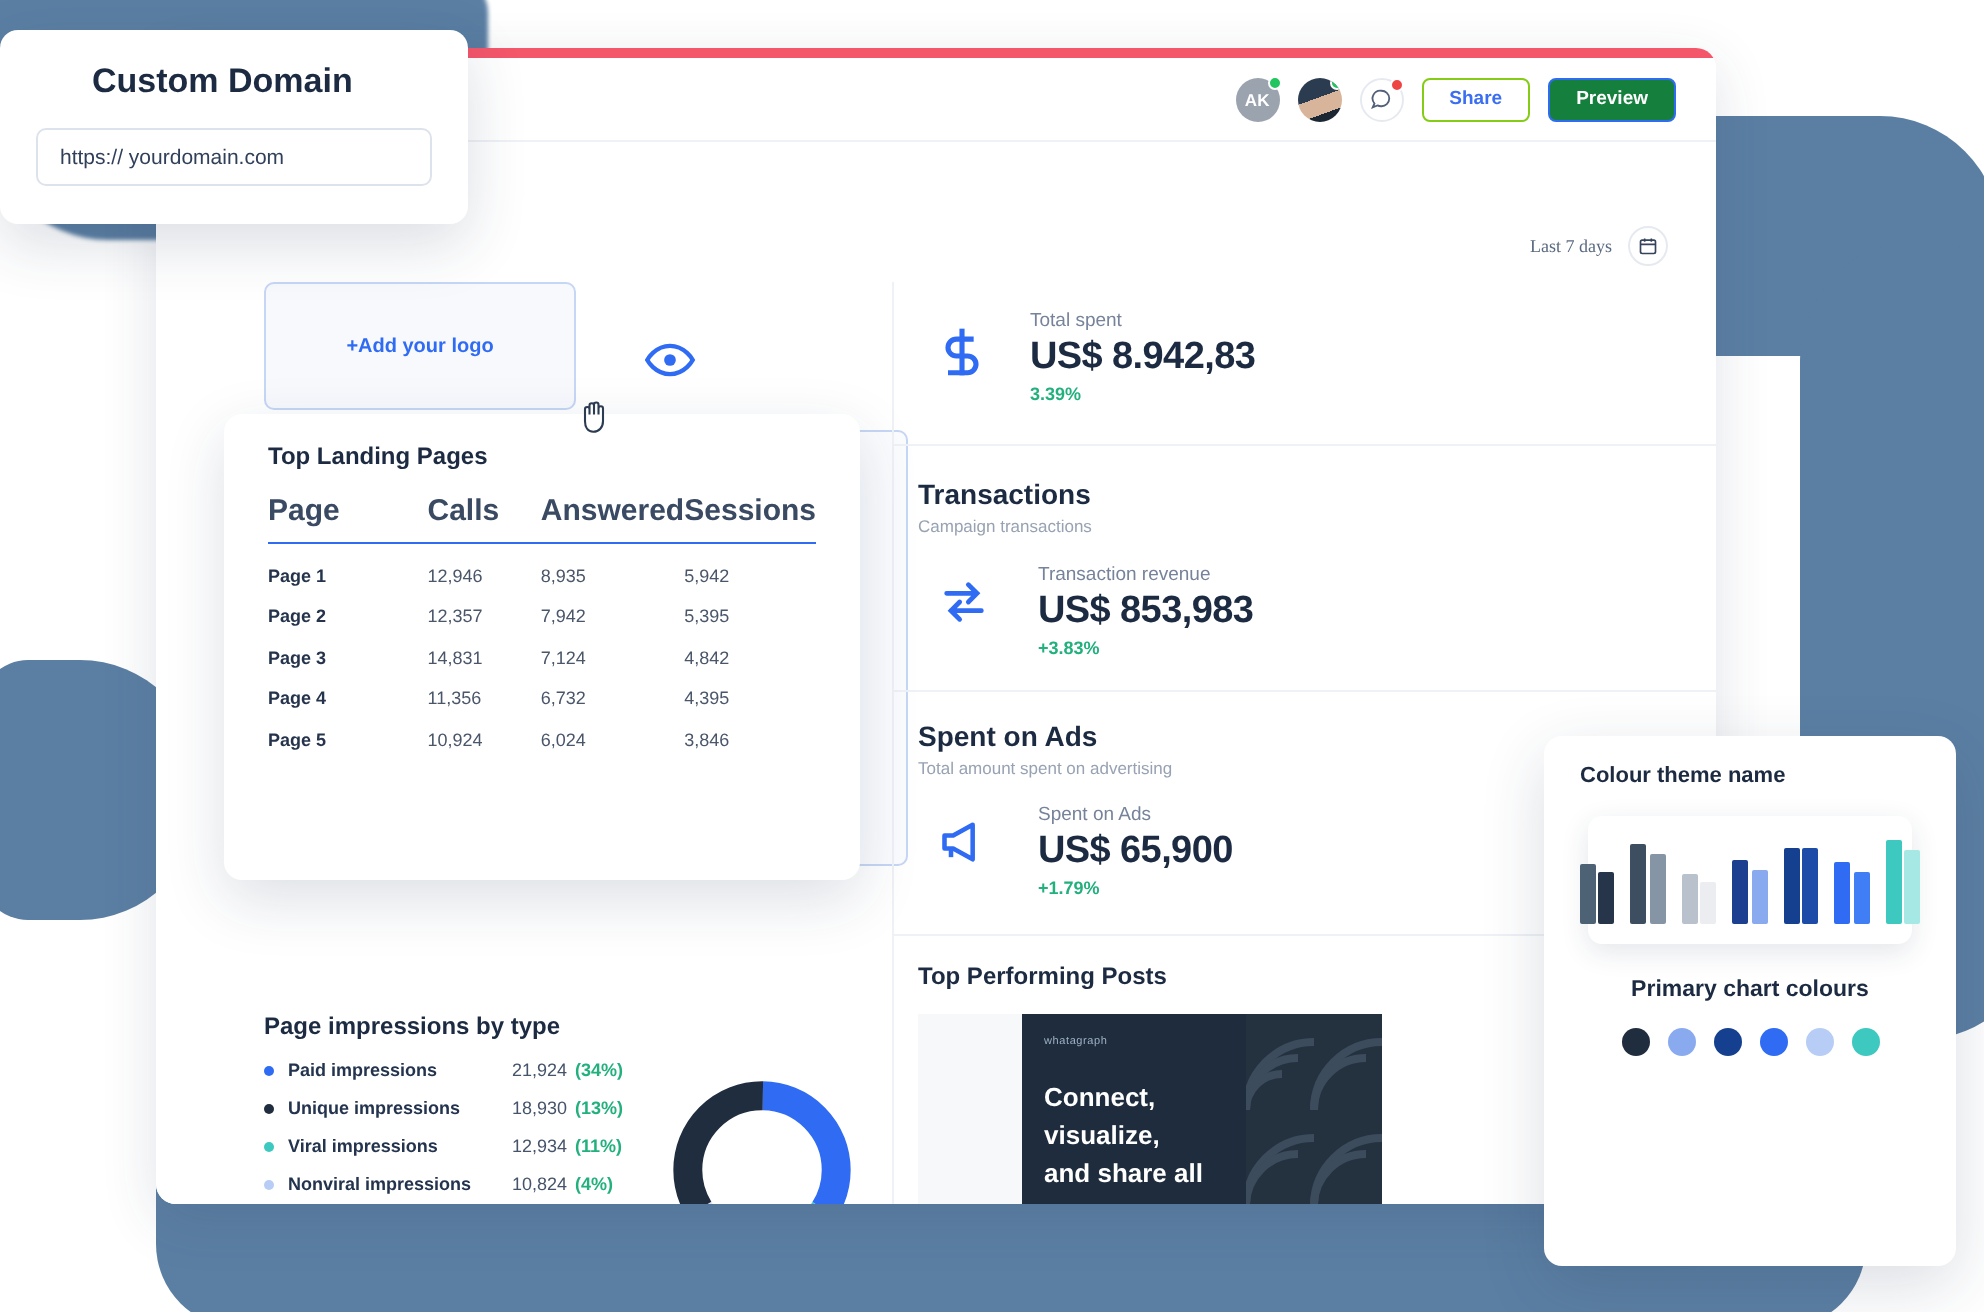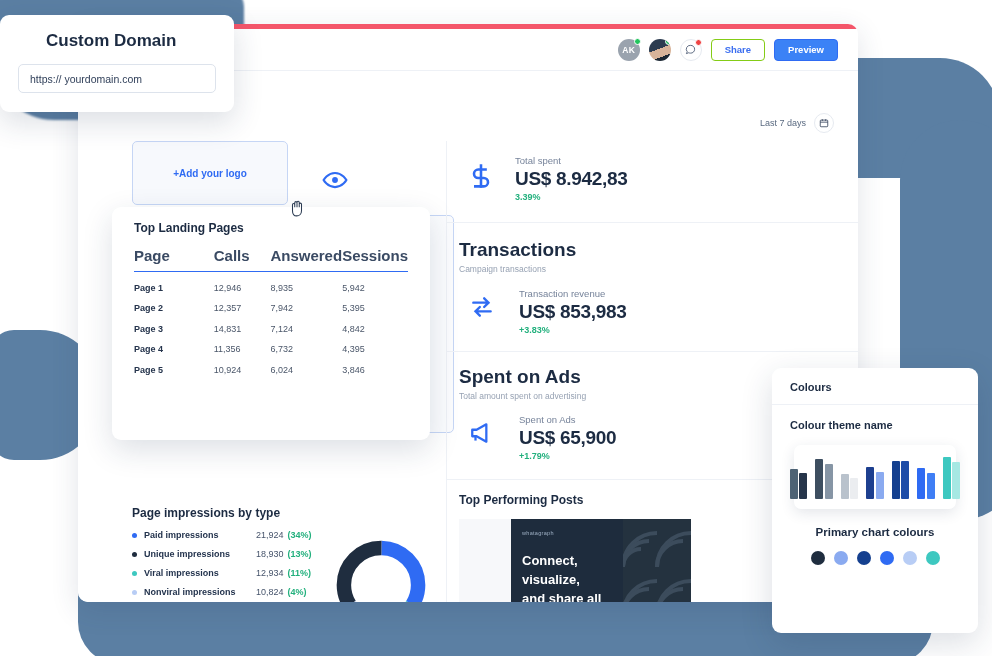--- a/index.html
+++ b/index.html
@@ -82,27 +82,27 @@
   .bell-wrap .dot-alert {
     position:absolute; right:-1px; top:-1px; width:7px;height:7px;
     border-radius:50%; background:#ef4444; border:1.3px solid #fff;
   }
   .btn {
     height: 22px; padding: 0 13px; border-radius: 4px;
     font-size: 9.5px; font-weight: 600; display:flex; align-items:center;
     cursor: pointer; line-height:1;
   }
   .btn-share { border:1px solid #84cc16; color:#3b6ef0; background:#fff; }
-  .btn-preview { background:#3b82f6; color:#fff; border:1px solid #2f6bf3; }
+  .btn-preview { background:#15803d; color:#fff; border:1px solid #2f6bf3; }
 
   .canvas { padding: 0; background:#fff; height: calc(100% - 47px); position:relative; }
 
   .daterange {
     position:absolute; right: 24px; top: 42px;
-    display:flex; align-items:center; gap:8px;
+    display:flex; align-items:center; gap:8px;font-family:Liberation Serif, serif;
   }
   .daterange .label { font-size:9px; color:#5a6a80; }
   .daterange .cal {
     width:20px;height:20px;border-radius:50%;border:1px solid #e6eaf0;
     display:flex;align-items:center;justify-content:center;background:#fff;
   }
 
   
   .grid { position:absolute; left:0; top:70px; right:0; bottom:0; display:flex; }
   .col-left { width: 368px; padding: 0 0 0 54px; position:relative; }
@@ -119,21 +119,21 @@
     border:1px solid #c6d6f5; border-radius:5px; background:#fbfcfe;
   }
 
   
   .kpi { display:flex; align-items:flex-start; gap:12px; }
   .kpi-icon { width:30px; height:30px; color:#2f6bf3; flex:none; margin-top:6px; }
   .kpi-label { font-size:9.5px; color:#76839a; margin-bottom:2px; }
   .kpi-value { font-size:19px; font-weight:700; color:#1c2b42; letter-spacing:-.3px; }
   .kpi-delta { font-size:9px; color:#22b07d; font-weight:600; margin-top:2px; }
 
-  .section-title { font-size:19px; font-weight:700; color:#1c2b42; }
+  .section-title { font-size:14px; font-weight:700; color:#1c2b42; }
   .section-sub { font-size:8.5px; color:#97a2b3; margin-top:3px; }
 
   .sep { height:1px; background:#eef1f6; }
 
   
   .legend-row { display:flex; align-items:center; font-size:9px; margin:9px 0; }
   .legend-dot { width:5px;height:5px;border-radius:50%; margin-right:7px; flex:none; }
   .legend-name { font-weight:700; color:#24344e; width:112px; }
   .legend-val { color:#46546b; }
   .legend-pct { color:#22b07d; font-weight:700; }
@@ -461,21 +461,20 @@
     </table>
   </div>
 
   <div class="cursor-hand">
     <svg width="18" height="20" viewBox="0 0 24 26" fill="#fff" stroke="#2b3b52" stroke-width="1.4">
       <path d="M6 13V8.5a1.5 1.5 0 0 1 3 0V12V6a1.5 1.5 0 0 1 3 0v6V5.5a1.5 1.5 0 0 1 3 0V12V8a1.5 1.5 0 0 1 3 0v8.5c0 4-2.6 7-6.5 7S6 20 6 16.5V13z"></path>
     </svg>
   </div>
 
   <div class="panel-colours">
-    <div class="pc-head">Colours</div>
     <div class="pc-body">
       <div class="pc-label">Colour theme name</div>
 
       <div class="pc-preview">
         <div class="bar-pair">
           <div class="bar" style="height:30px;background:#4d6274"></div>
           <div class="bar" style="height:26px;background:#26354a"></div>
         </div>
         <div class="bar-pair">
           <div class="bar" style="height:40px;background:#3d4e60"></div>

